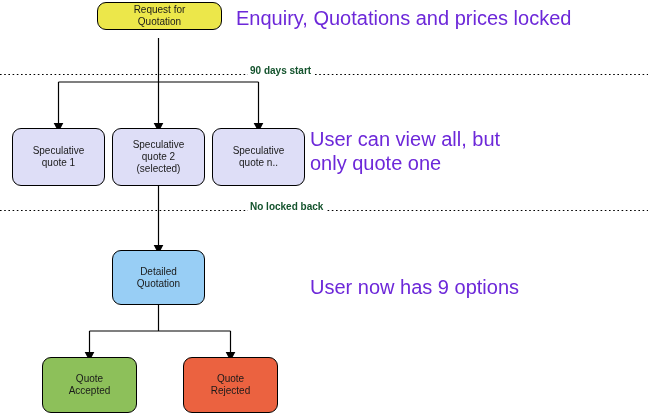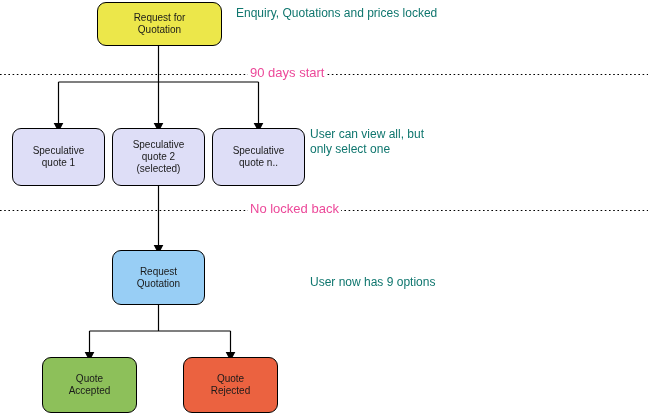--- a/index.html
+++ b/index.html
@@ -32,21 +32,21 @@
     align-items: center;
     justify-content: center;
     text-align: center;
     line-height: 1.18;
     font-size: 10px;
     color: #1a1a1a;
     white-space: pre-line;
     z-index: 3;
   }
   .node-rfq {
-    left: 97px;  top: 2px;  width: 125px; height: 44px;
+    left: 97px;  top: 2px;  width: 125px; height: 28px;
     background: #ecE74a;
     font-size: 10px;
   }
   .node-spec1 {
     left: 12px;  top: 128px; width: 93px; height: 58px;
     background: #dedef7;
   }
   .node-spec2 {
     left: 112px; top: 128px; width: 93px; height: 58px;
     background: #dedef7;
@@ -62,34 +62,34 @@
   .node-accepted {
     left: 42px;  top: 357px; width: 95px; height: 56px;
     background: #8dc05a;
   }
   .node-rejected {
     left: 183px; top: 357px; width: 95px; height: 56px;
     background: #eb6240;
   }
   .annotation {
     position: absolute;
-    font-size: 12px;
-    color: #0f766e;
+    font-size: 20px;
+    color: #6d28d9;
     line-height: 1.22;
     z-index: 3;
     white-space: pre-line;
   }
   .ann-locked  { left: 236px; top: 6px;   }
   .ann-viewall { left: 310px; top: 127px; }
   .ann-options { left: 310px; top: 275px; }
   .divider-label {
     position: absolute;
-    font-size: 13px;
-    font-weight: normal;
-    color: #ec4899;
+    font-size: 10px;
+    font-weight: bold;
+    color: #14532d;
     background: #ffffff;
     padding: 0 2px;
     z-index: 4;
     white-space: nowrap;
   }
   .lbl-90days   { left: 248px; top: 65px;  }
   .lbl-nogoing  { left: 248px; top: 201px; }
 </style>
 </head>
 <body>
@@ -125,31 +125,31 @@
 <div class="node node-spec1">Speculative
 quote 1</div>
 
 <div class="node node-spec2">Speculative
 quote 2
 (selected)</div>
 
 <div class="node node-specn">Speculative
 quote n..</div>
 
-<div class="node node-detailed">Request
+<div class="node node-detailed">Detailed
 Quotation</div>
 
 <div class="node node-accepted">Quote
 Accepted</div>
 
 <div class="node node-rejected">Quote
 Rejected</div>
 
 <div class="divider-label lbl-90days">90 days start</div>
 
 <div class="divider-label lbl-nogoing">No locked back</div>
 
 <div class="annotation ann-locked">Enquiry, Quotations and prices locked</div>
 
 <div class="annotation ann-viewall">User can view all, but
-only select one</div>
+only quote one</div>
 
 <div class="annotation ann-options">User now has 9 options</div>
 
 </body></html>

